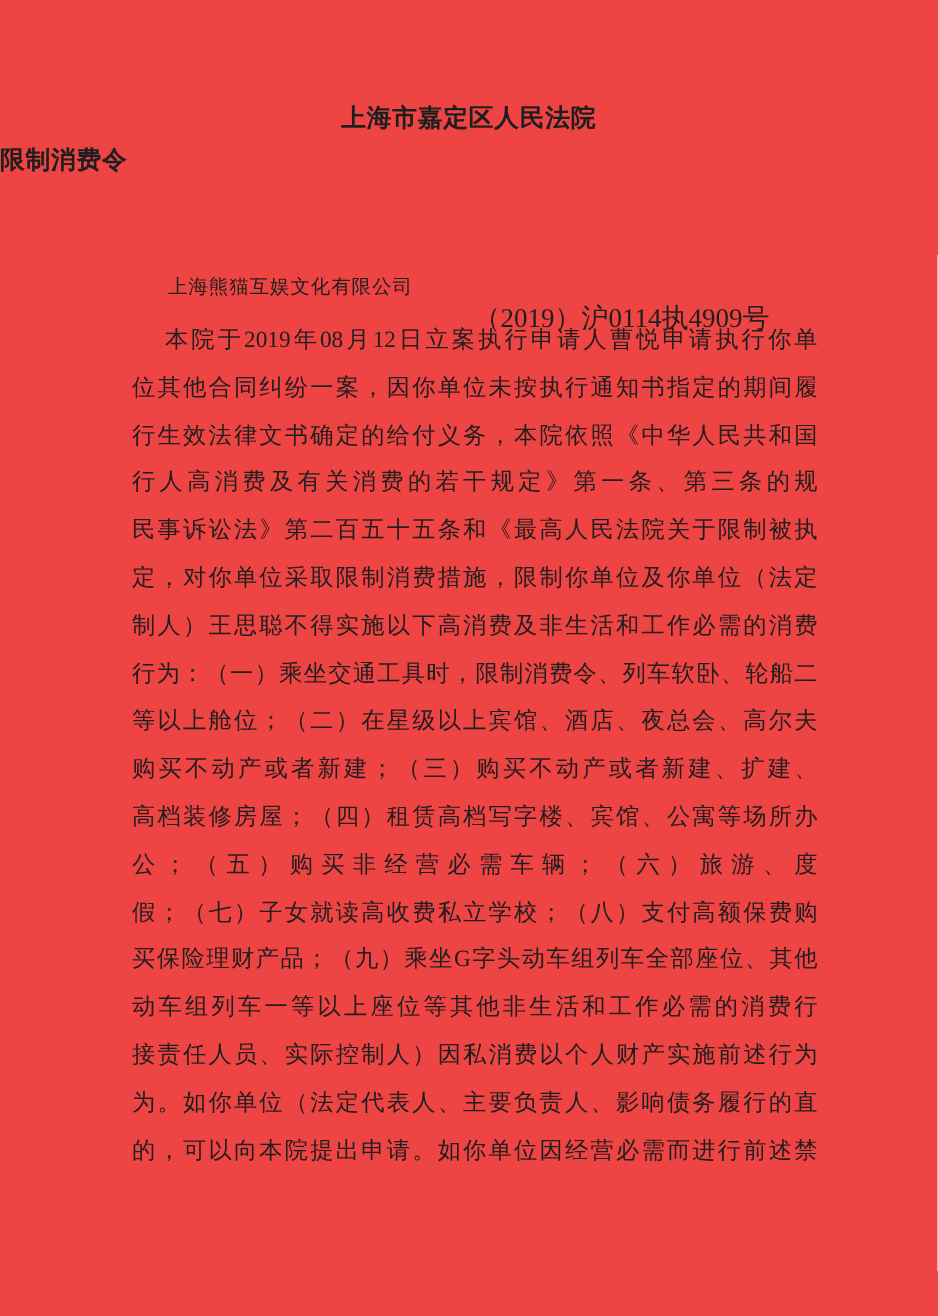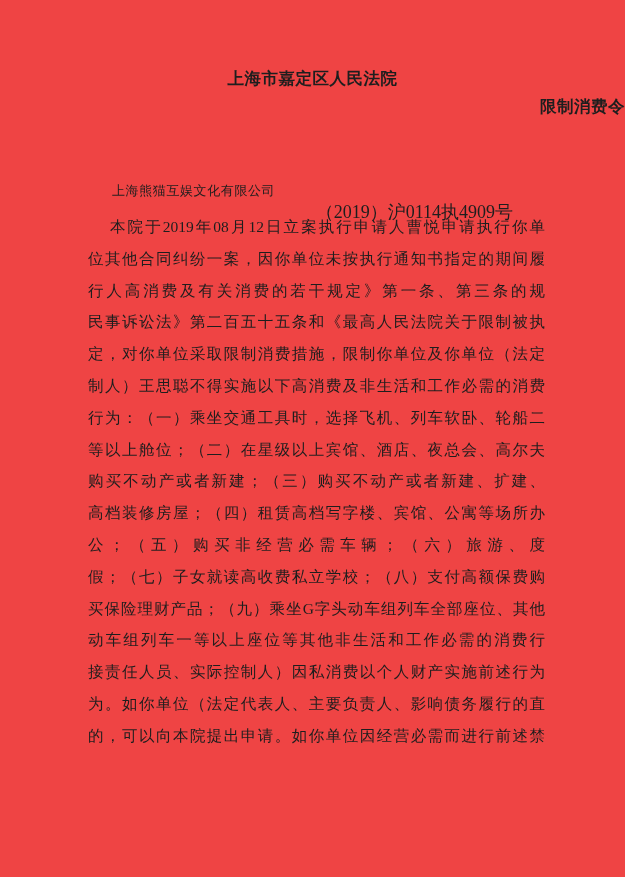--- a/index.html
+++ b/index.html
@@ -25,21 +25,21 @@
     font-size: 16.5px;
     font-weight: bold;
     letter-spacing: 0.5px;
     line-height: 1;
   }
   .doc-title {
     position: absolute;
     top: 99px;
     left: 0;
     width: 100%;
-    text-align: right;
+    text-align: left;
     font-size: 16.5px;
     font-weight: bold;
     letter-spacing: 0.5px;
     line-height: 1;
   }
   .case-number {
     position: absolute;
     top: 155px;
     right: 112px;
     font-size: 18px;
@@ -87,25 +87,26 @@
 
   <div class="doc-title">限制消费令</div>
 
   <div class="case-number">（2019）沪0114执4909号</div>
 
   <div class="recipient">上海熊猫互娱文化有限公司</div>
 
   <div class="body-text">
     <div class="body-line first-line">本院于2019年08月12日立案执行申请人曹悦申请执行你单</div>
     <div class="body-line">位其他合同纠纷一案，因你单位未按执行通知书指定的期间履</div>
+    <div class="body-line">行生效法律文书确定的给付义务，本院依照《中华人民共和国</div>
     <div class="body-line">行人高消费及有关消费的若干规定》第一条、第三条的规</div>
     <div class="body-line">民事诉讼法》第二百五十五条和《最高人民法院关于限制被执</div>
     <div class="body-line">定，对你单位采取限制消费措施，限制你单位及你单位（法定</div>
     <div class="body-line">制人）王思聪不得实施以下高消费及非生活和工作必需的消费</div>
-    <div class="body-line">行为：（一）乘坐交通工具时，选择飞机、列车软卧、轮船二</div>
+    <div class="body-line">行为：（一）乘坐交通工具时，限制消费令、列车软卧、轮船二</div>
     <div class="body-line">等以上舱位；（二）在星级以上宾馆、酒店、夜总会、高尔夫</div>
     <div class="body-line">购买不动产或者新建；（三）购买不动产或者新建、扩建、</div>
     <div class="body-line">高档装修房屋；（四）租赁高档写字楼、宾馆、公寓等场所办</div>
     <div class="body-line">公；（五）购买非经营必需车辆；（六）旅游、度</div>
     <div class="body-line">假；（七）子女就读高收费私立学校；（八）支付高额保费购</div>
     <div class="body-line">买保险理财产品；（九）乘坐G字头动车组列车全部座位、其他</div>
     <div class="body-line">动车组列车一等以上座位等其他非生活和工作必需的消费行</div>
     <div class="body-line">接责任人员、实际控制人）因私消费以个人财产实施前述行为</div>
     <div class="body-line">为。如你单位（法定代表人、主要负责人、影响债务履行的直</div>
     <div class="body-line">的，可以向本院提出申请。如你单位因经营必需而进行前述禁</div>

